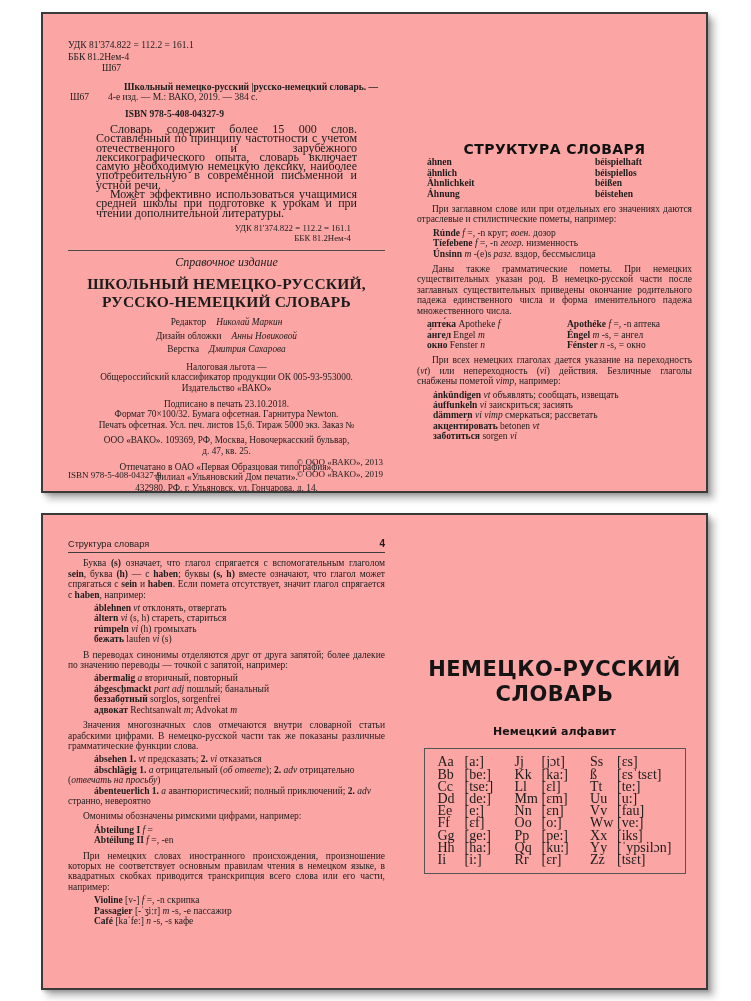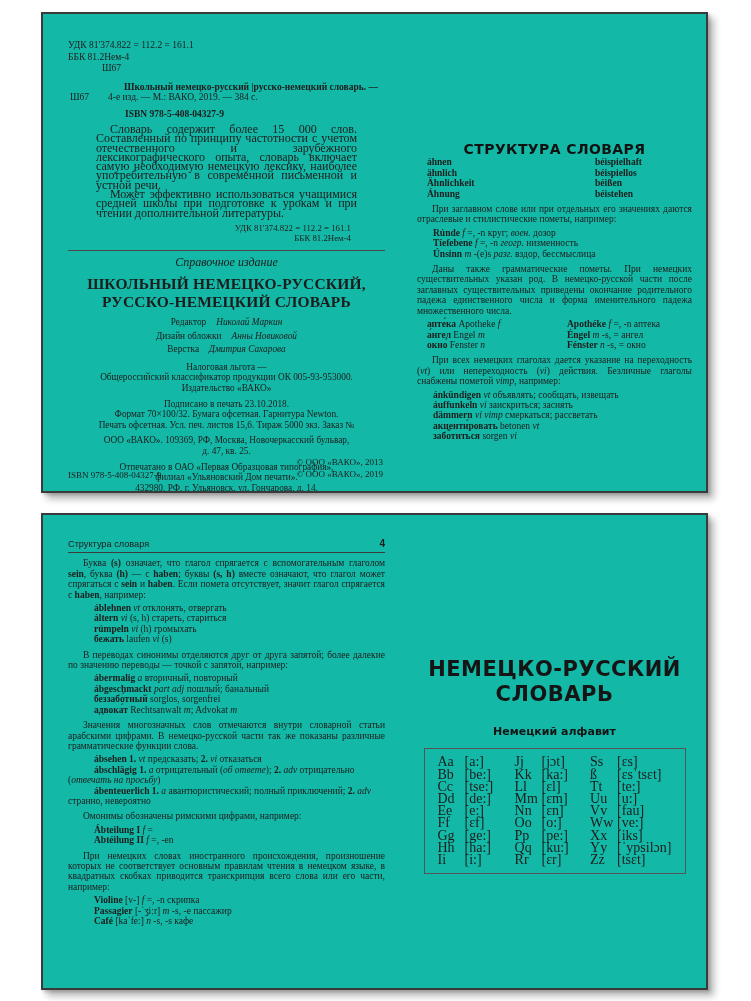--- a/index.html
+++ b/index.html
@@ -2,21 +2,21 @@
 <html><head>
 <meta charset="utf-8">
 <style>
   html, body { margin:0; padding:0; }
   body {
     width:751px; height:1001px; position:relative;
     background:#ffffff; color:#1c1c1c;
     font-family:"Liberation Serif", serif;
   }
   .spread {
-    position:absolute; left:41px; width:667px; background:#14b8a6;
+    position:absolute; left:41px; width:667px; background:#fca5a5;
     border:2px solid #3a3a3a; box-sizing:border-box; display:flex;
     box-shadow: 6px 6px 7px rgba(0,0,0,0.28), 2px 2px 3px rgba(0,0,0,0.18);
   }
   #spread-top { top:12px; height:481px; }
   #spread-bottom { top:513px; height:477px; }
   .page { box-sizing:border-box; overflow:hidden; position:relative;
           font-size:9.5px; line-height:10.4px; }
   .pg-left  { flex:0 0 352px; padding:26px 10px 0 25px; }
   .pg-right { flex:1 1 auto;  padding:0 14px 0 22px; }
 

